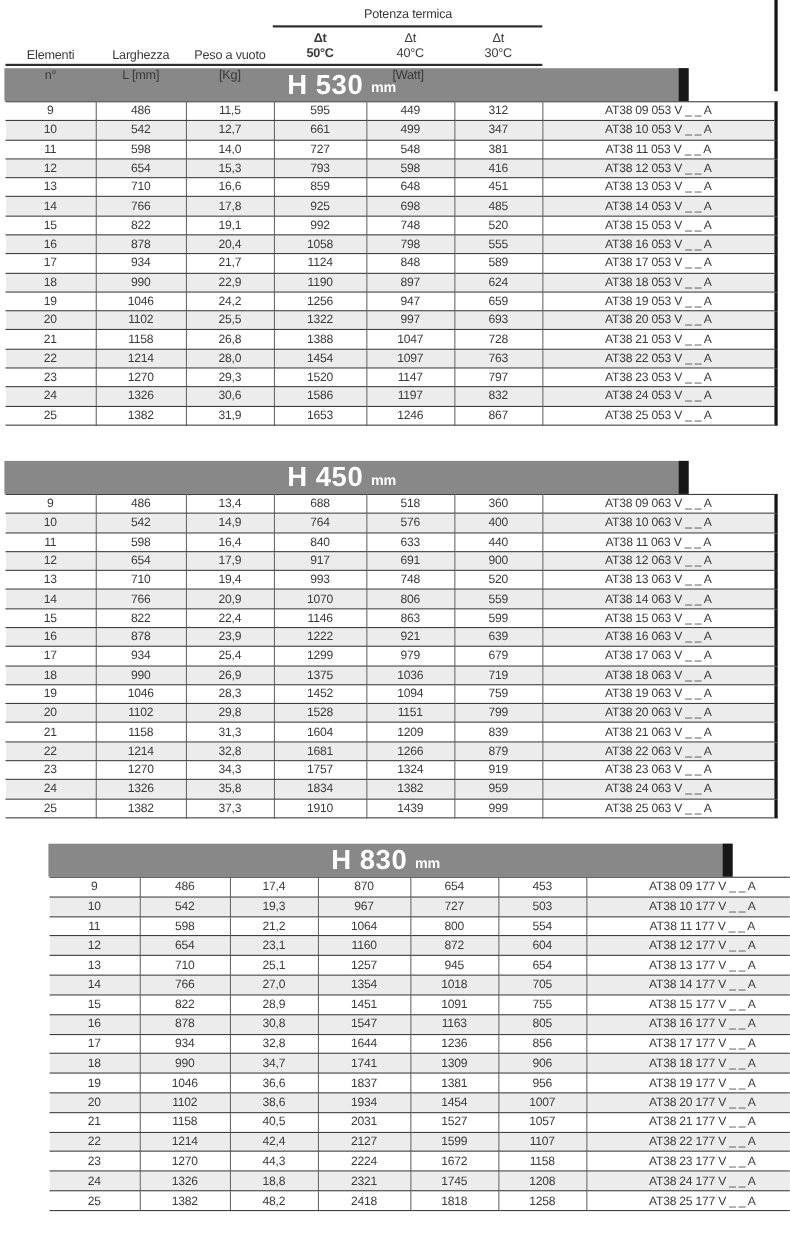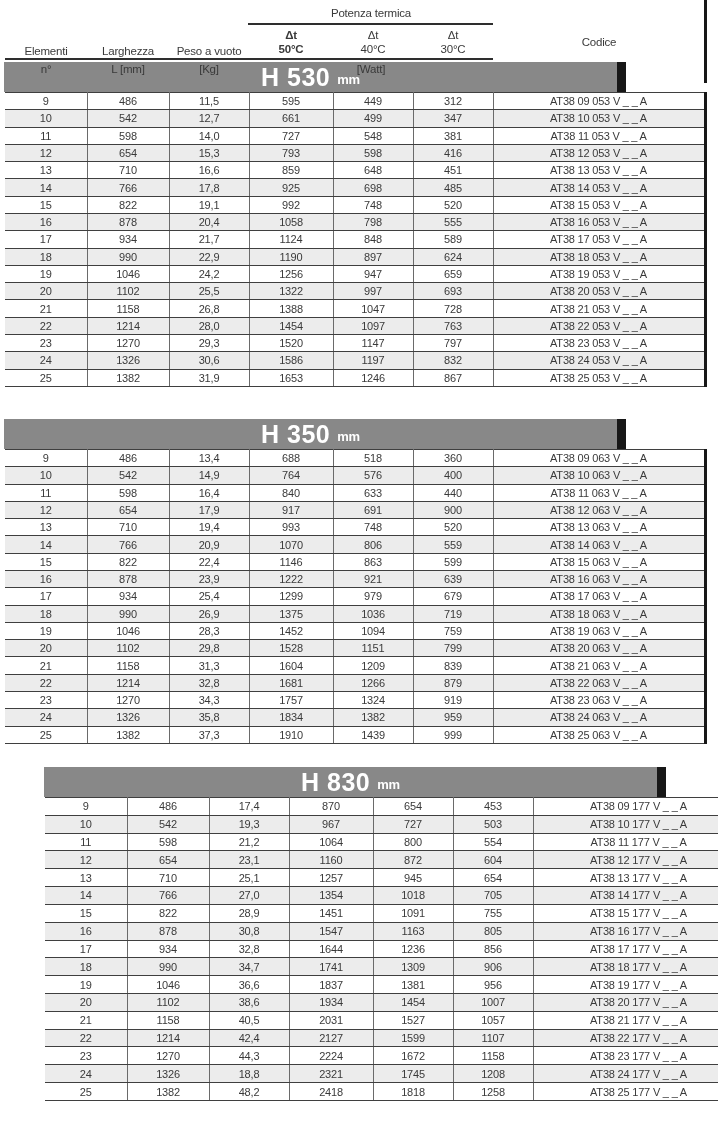--- a/index.html
+++ b/index.html
@@ -69,21 +69,20 @@
 </style>
 </head>
 <body style="--banner-bg: #888888; --banner-text: #ffffff; --row-alt: #ececec; --text: #3a3a3a; --rule-dark: #2e2e2e; --rule-black: #171717; --rule-row: #3f3f3f; --rule-col: #6a6a6a;">
 
 <div class="header">
   <div class="hdr-right-rule"></div>
 
   <div class="h-potenza">Potenza termica</div>
   <div class="h-potenza-rule"></div>
 
-  <div class="h-codice">Codice</div>
 
   <div class="h-col c1">Elementi</div>
   <div class="h-col c2">Larghezza</div>
   <div class="h-col c3">Peso a vuoto</div>
 
   <div class="h-dt d1">
     <div>Δt</div>
     <div>50°C</div>
   </div>
   <div class="h-dt d2">
@@ -271,21 +270,21 @@
             <td>1653</td>
             <td>1246</td>
             <td>867</td>
             <td>AT38 25 053 V _ _ A</td>
           </tr>
         </tbody>
       </table>
     </div>
     <div class="section">
       <div class="banner">
-        <span class="banner-title">H 350</span>
+        <span class="banner-title">H 450</span>
         <span class="banner-unit">mm</span>
       </div>
       <table>
         <colgroup>
           <col style="width: 82px;">
           <col style="width: 82px;">
           <col style="width: 80px;">
           <col style="width: 84px;">
           <col style="width: 80px;">
           <col style="width: 80px;">

